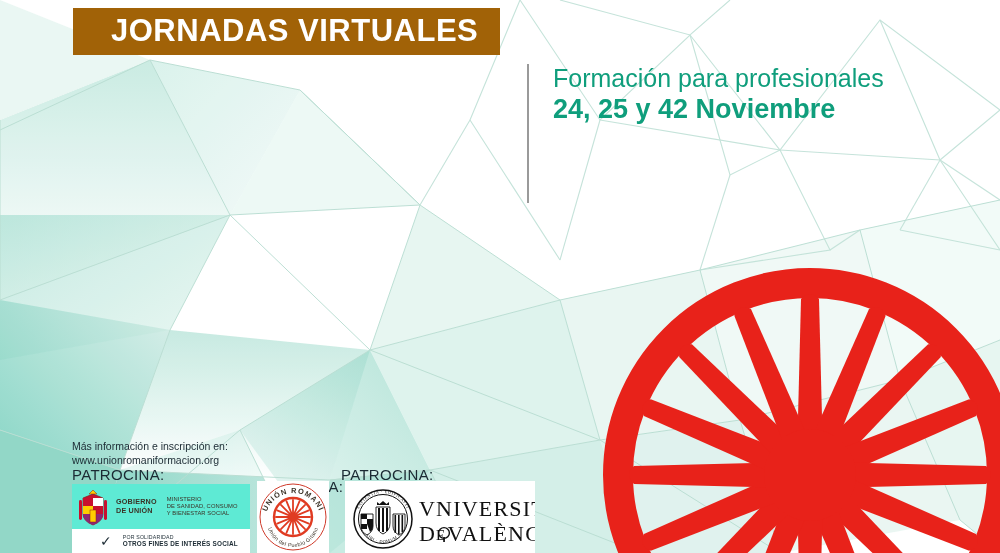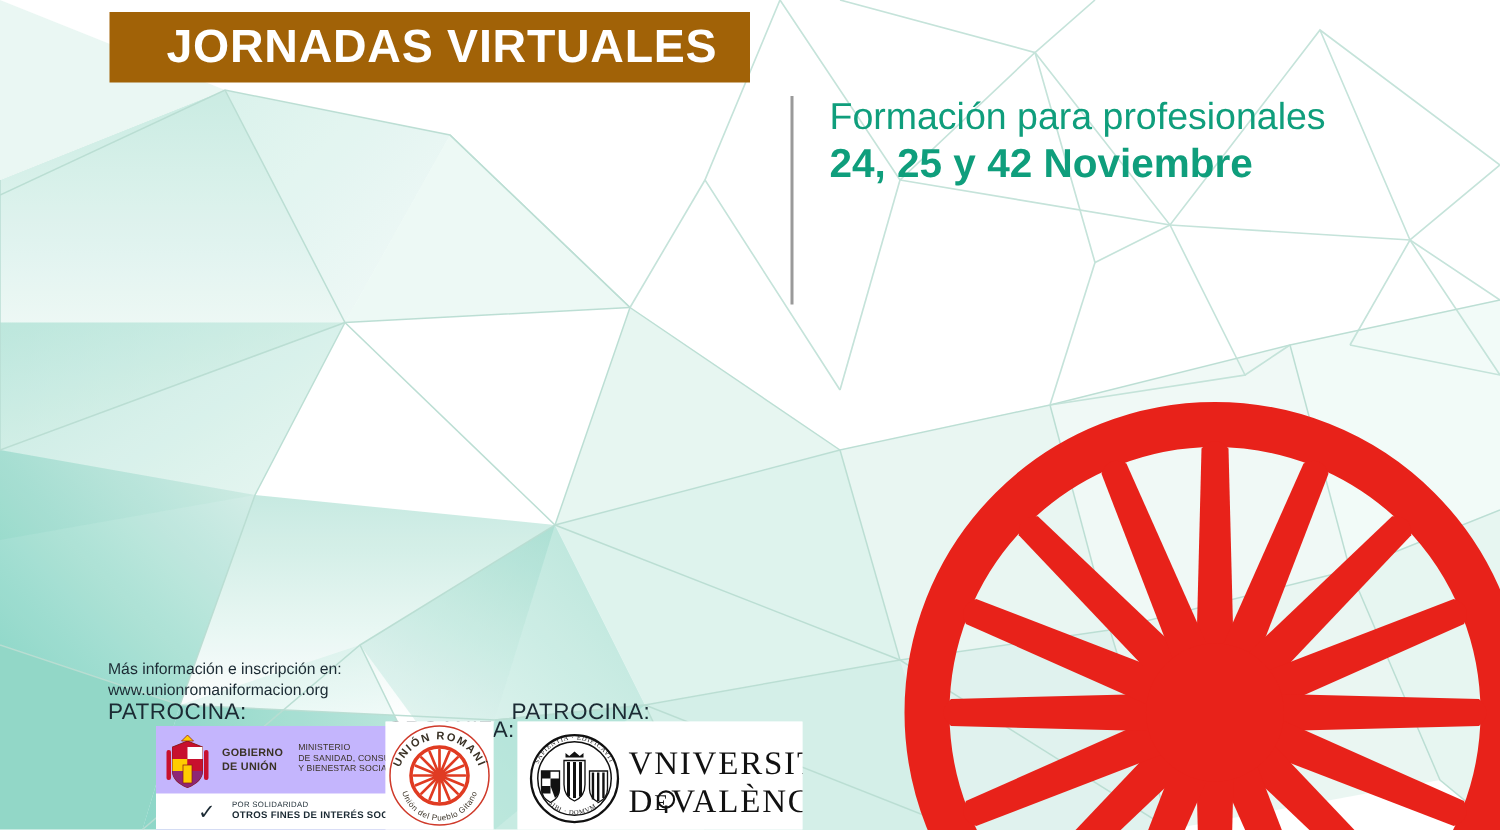--- a/index.html
+++ b/index.html
@@ -63,23 +63,22 @@
     position:absolute;color:#1b2a33;font-size:15px;
     letter-spacing:0.3px;white-space:nowrap;
   }
   #lbl-patrocina{left:72px;top:466px;}
   #lbl-organiza{left:258px;top:478px;}
   #lbl-colabora{left:341px;top:466px;}
 
   
   .gob{
     position:absolute;left:72px;top:484px;
-    width:178px;height:69px;background:#c4b5fd;overflow:hidden;
+    width:178px;height:69px;background:#5eead4;overflow:hidden;
     box-sizing:border-box;
-    margin-left:32px;
   }
   .gob-top{display:flex;align-items:center;height:45px;padding-left:5px;}
   .gob-shield{width:32px;height:38px;flex:0 0 32px;}
   .gob-txt1{
     font-size:7.2px;font-weight:bold;color:#3a3226;line-height:8.4px;
     margin-left:7px;letter-spacing:0.2px;white-space:nowrap;
   }
   .gob-txt2{
     font-size:5.8px;color:#3a3226;line-height:7.2px;
     margin-left:10px;letter-spacing:0.1px;white-space:nowrap;

